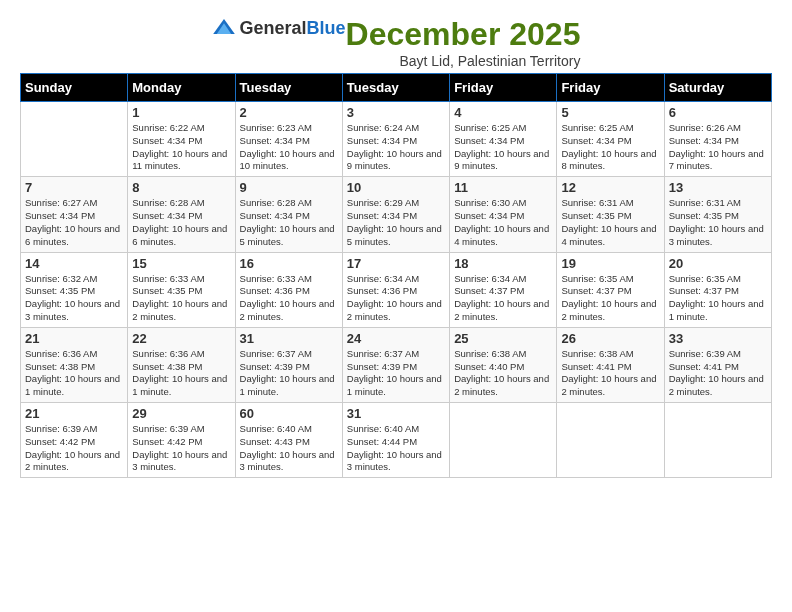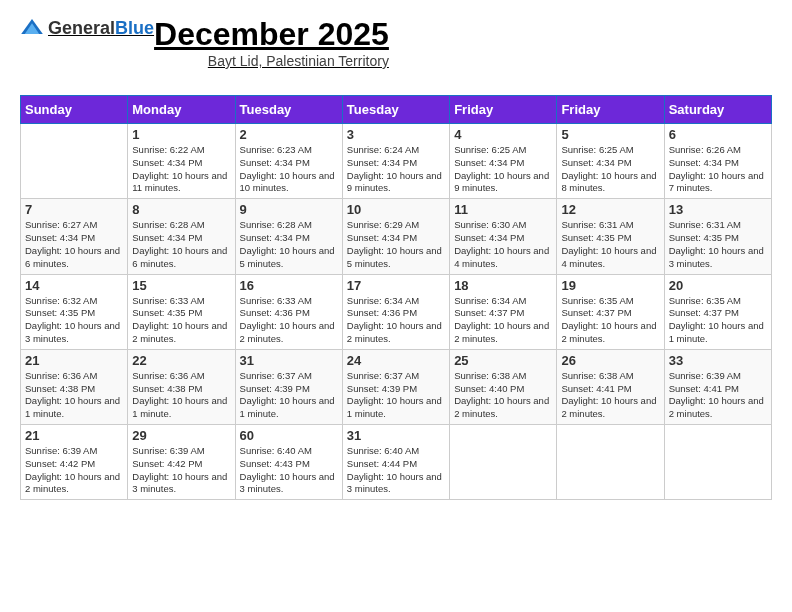--- a/index.html
+++ b/index.html
@@ -5,53 +5,52 @@
     * { box-sizing: border-box; margin: 0; padding: 0; }
     body {
       font-family: Arial, sans-serif;
       background: #fff;
       width: 792px;
       min-height: 612px;
       padding: 16px 20px;
     }
     .header-area {
       display: flex;
-      justify-content: flex-start;
+      justify-content: center;
       align-items: flex-start;
-      margin-bottom: 26px;
-      text-decoration: underline;
+      margin-bottom: 4px;
     }
     .logo {
       display: flex;
       align-items: center;
       gap: 4px;
     }
     .logo-icon {
       width: 24px;
       height: 24px;
     }
     .title-area {
       text-align: right;
     }
     .month-title {
       font-size: 32px;
       font-weight: bold;
-      color: #000000;
+      color: #4d7c0f;
     }
     .location-title {
       font-size: 14px;
       color: #404040;
     }
     .calendar {
       width: 100%;
       border-collapse: collapse;
       border: 1px solid #ccc;
     }
     .calendar th {
-      background-color: #6d28d9;
+      background-color: #000000;
       color: #fff;
       font-size: 13px;
       font-weight: bold;
       padding: 6px 4px;
       text-align: left;
       border: 1px solid #1a6fc4;
     }
     .calendar td {
       vertical-align: top;
       border: 1px solid #ccc;

